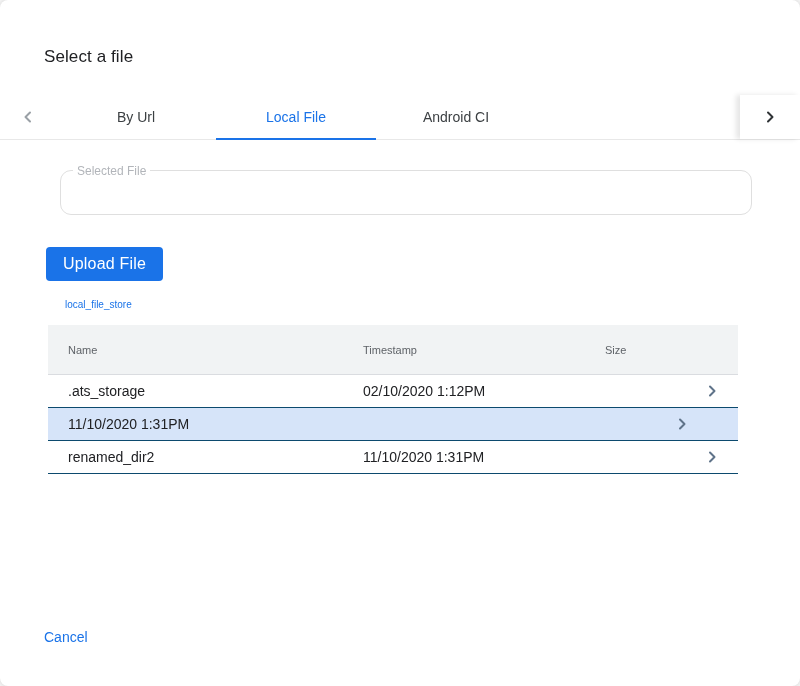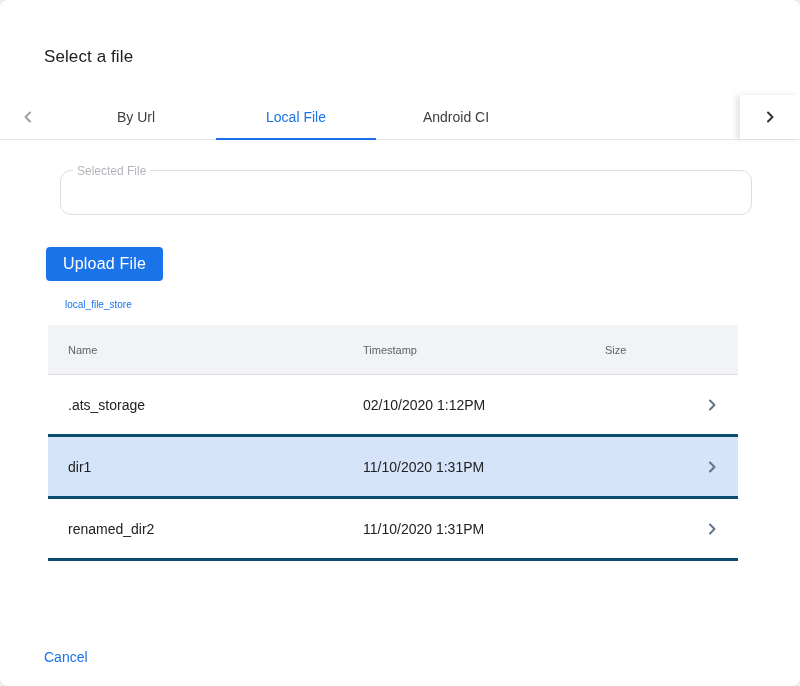--- a/index.html
+++ b/index.html
@@ -110,31 +110,31 @@
     height: 50px;
     font-size: 14px;
   }
   .t-head {
     background: #f1f3f4;
     border-bottom: 1px solid #dadce0;
     color: #5f6368;
     font-size: 11px;
   }
   .t-body-row {
-    height: 62px;
-    border-bottom: 3px solid #0c4a6e;
+    height: 33px;
+    border-bottom: 1px solid #0c4a6e;
     color: #202124;
     cursor: pointer;
   }
   .t-body-row.selected { background: #d6e4f9; }
   .cell-chevron { display: flex; justify-content: flex-end; align-items: center; }
 
   
   .actions {
-    position: absolute; left: 44px; bottom: 12px;
+    position: absolute; left: 44px; bottom: 32px;
     display: flex; align-items: center; gap: 20px;
     height: 34px;
   }
   .cancel-btn {
     background: none; border: none; cursor: pointer;
     color: #1a73e8; font-size: 14px; font-weight: 500;
     font-family: "Liberation Sans", sans-serif;
     padding: 6px 0;
   }
   .select-btn {
@@ -202,21 +202,20 @@
         <span>02/10/2020 1:12PM</span>
         <span></span>
         <span class="cell-chevron">
           <svg class="chev row" viewBox="0 0 12 12">
               <polyline points="4,1.5 8.5,6 4,10.5"></polyline>
             </svg>
         </span>
       </div>
 
       <div class="t-row t-body-row selected">
-        <span>dir1</span>
         <span>11/10/2020 1:31PM</span>
         <span></span>
         <span class="cell-chevron">
           <svg class="chev row" viewBox="0 0 12 12">
               <polyline points="4,1.5 8.5,6 4,10.5"></polyline>
             </svg>
         </span>
       </div>
 
       <div class="t-row t-body-row">

